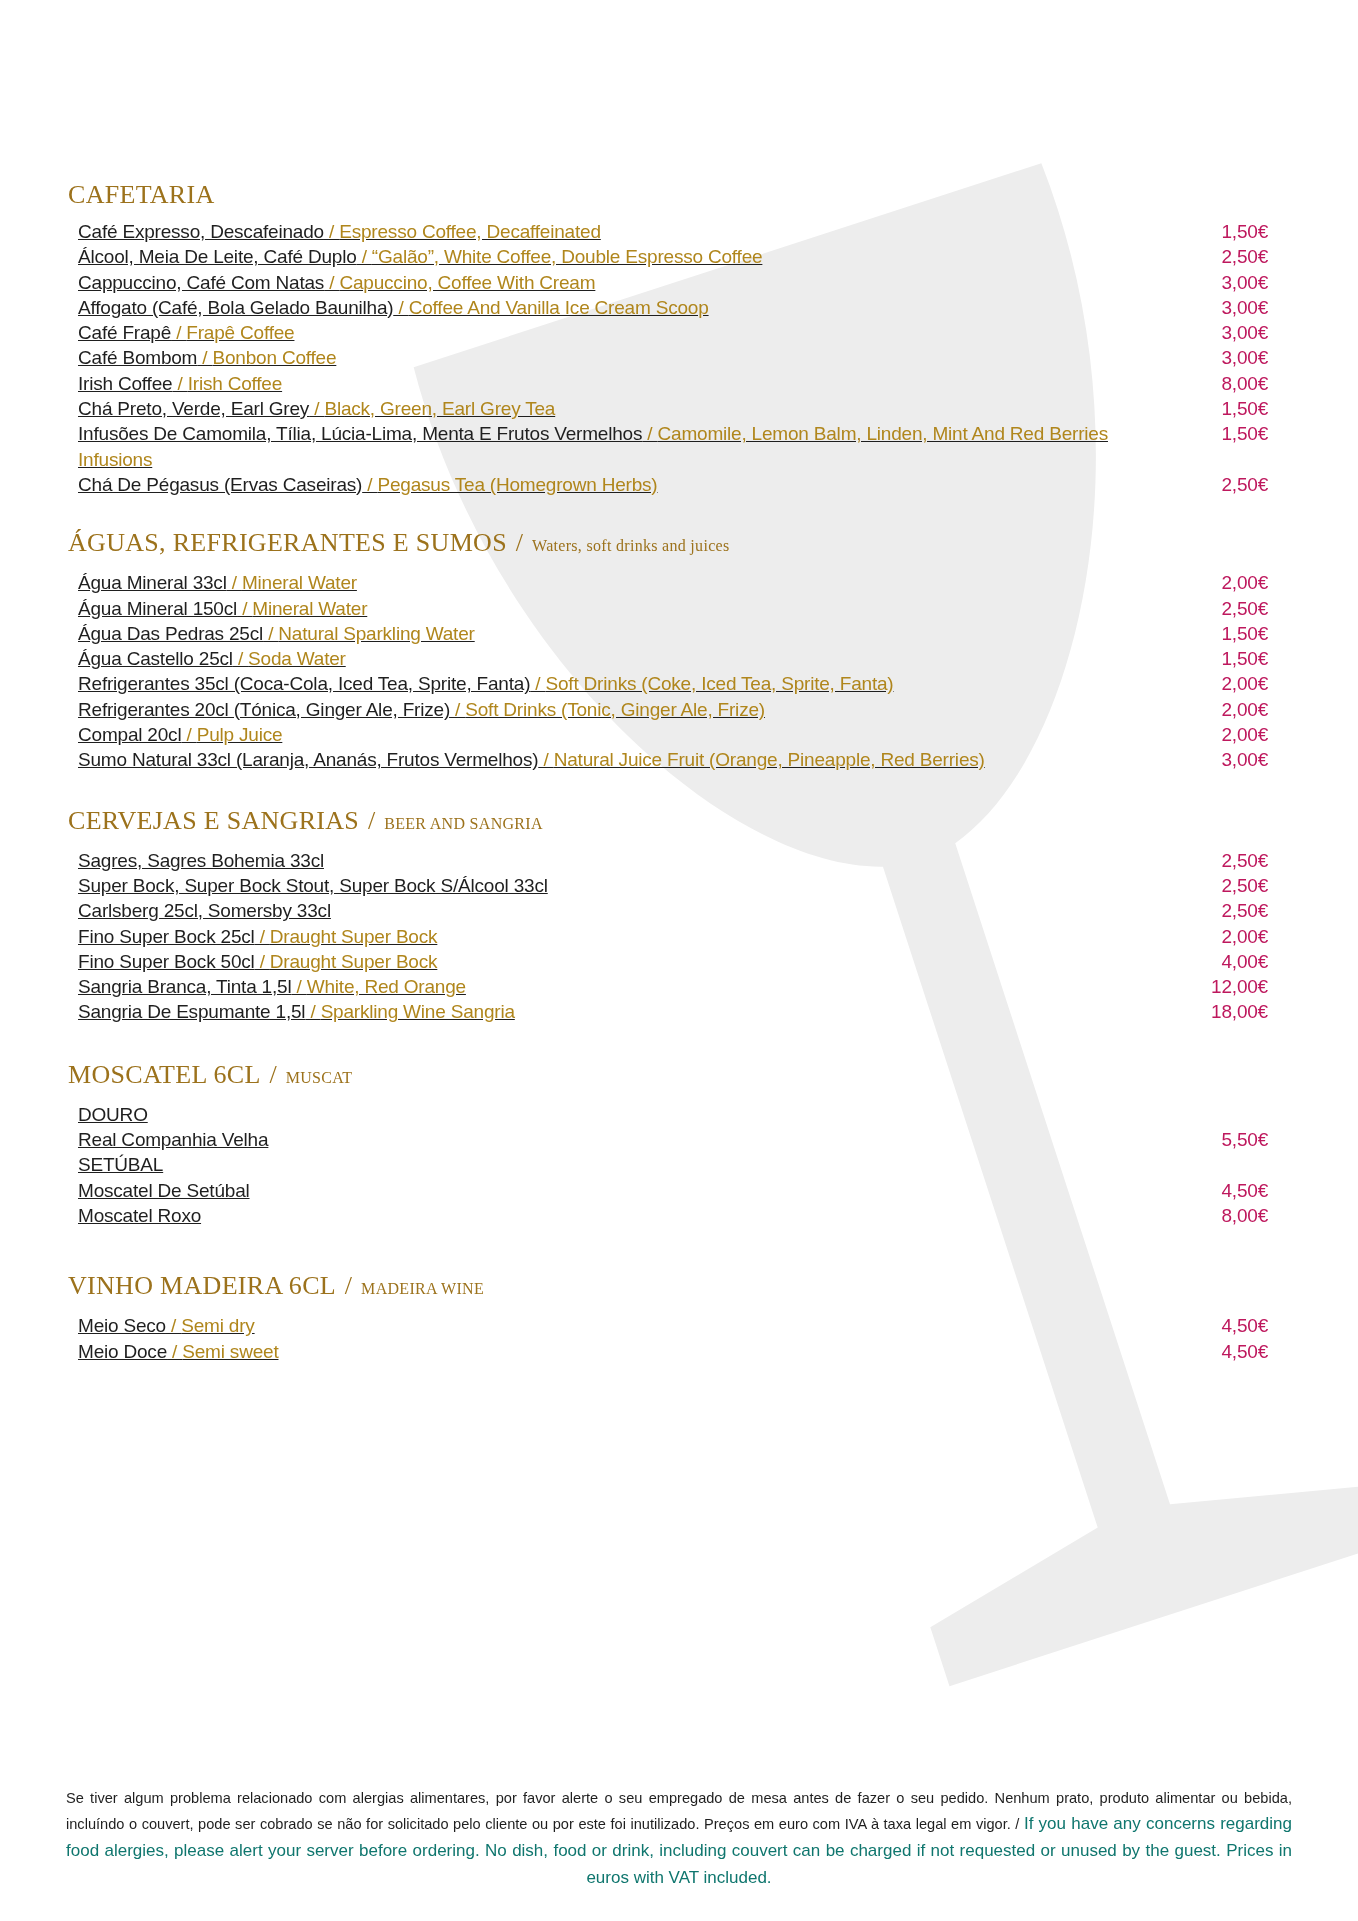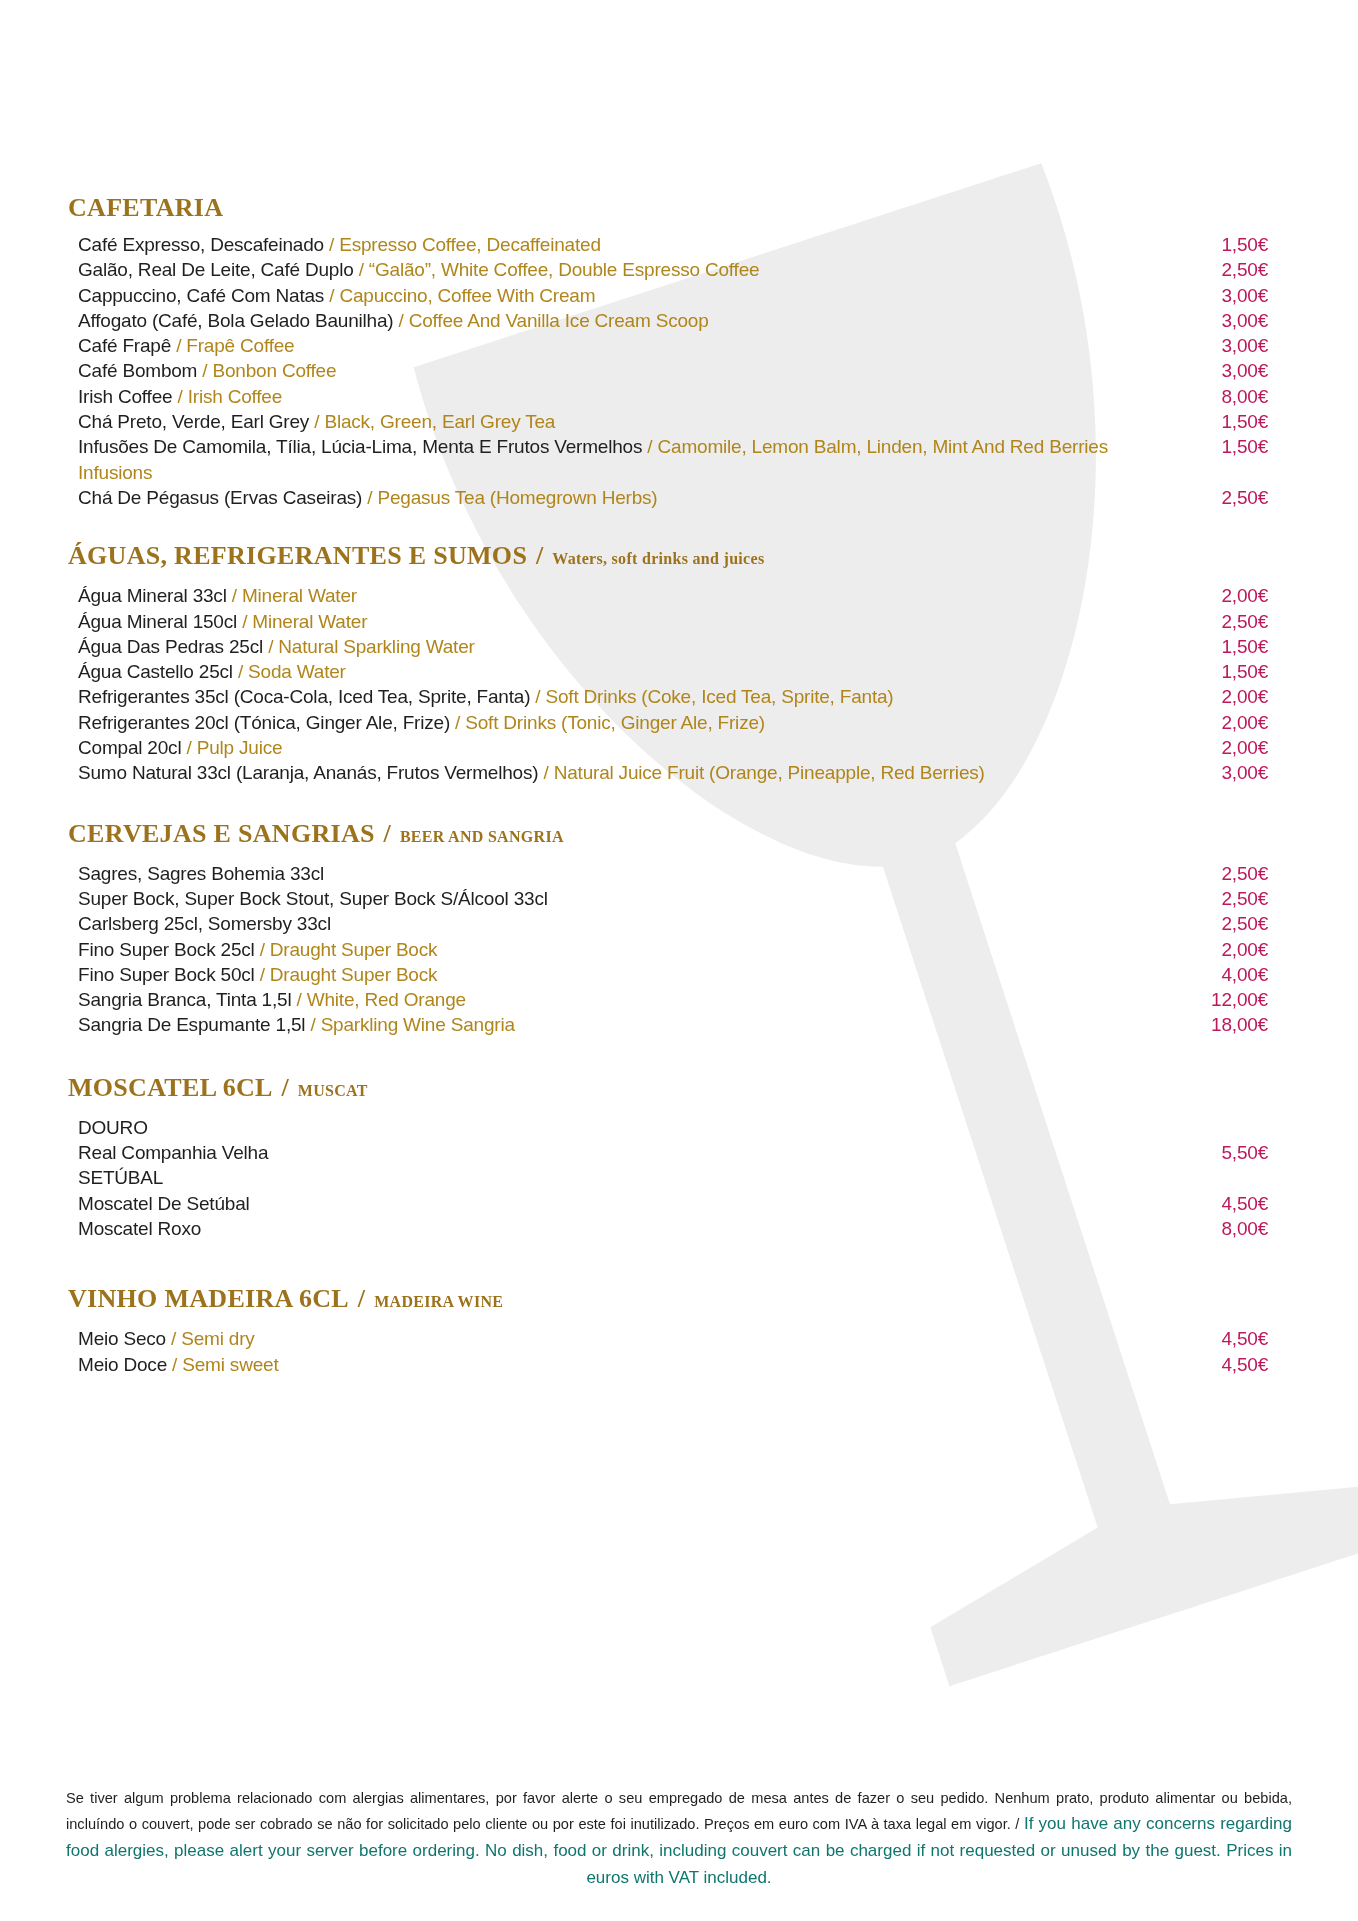--- a/index.html
+++ b/index.html
@@ -24,39 +24,39 @@
     top: 176px;
     z-index: 1;
   }
   section { display: block; }
   section + section { margin-top: 30px; }
   section.s-gap-30 { margin-top: 30px; }
   section.s-gap-32 { margin-top: 32px; }
   section.s-gap-34 { margin-top: 34px; }
   section.s-gap-42 { margin-top: 42px; }
   h2 {
-    margin: 16px 0 8px 0;
+    margin: 3px 0 8px 0;
     font-family: "Liberation Serif", serif;
-    font-weight: 700;
+    font-weight: 400;
     color: #9c721c;
     font-size: 26px;
     line-height: 32px;
     letter-spacing: 0.3px;
   }
   h2 .t-sep { font-size: 26px; padding: 0 2px; }
   h2 .t-en { font-size: 16px; }
   .items { margin-left: 10px; }
   .item {
     display: flex;
     align-items: flex-start;
     font-size: 19px;
     line-height: 25.3px;
     letter-spacing: -0.2px;
   }
-  .item-text { flex: 1 1 auto; padding-right: 50px; }
+  .item-text { flex: 1 1 auto; padding-right: 50px; text-decoration: underline; }
   .gold { color: #b0861c; }
   .item-price {
     flex: 0 0 80px;
     text-align: right;
     color: #be185d;
     white-space: nowrap;
   }
   .footer {
     position: absolute;
     left: 66px; right: 66px;
@@ -88,21 +88,21 @@
 
 <main class="content">
     <section>
       <h2><span class="t-pt">CAFETARIA</span></h2>
       <div class="items">
         <div class="item">
           <div class="item-text"><span class="pt">Café Expresso, Descafeinado</span><span class="gold"> / </span><span class="gold">Espresso Coffee, Decaffeinated</span></div>
           <div class="item-price">1,50€</div>
         </div>
         <div class="item">
-          <div class="item-text"><span class="pt">Galão, Real De Leite, Café Duplo</span><span class="gold"> / </span><span class="gold">“Galão”, White Coffee, Double Espresso Coffee</span></div>
+          <div class="item-text"><span class="pt">Álcool, Meia De Leite, Café Duplo</span><span class="gold"> / </span><span class="gold">“Galão”, White Coffee, Double Espresso Coffee</span></div>
           <div class="item-price">2,50€</div>
         </div>
         <div class="item">
           <div class="item-text"><span class="pt">Cappuccino, Café Com Natas</span><span class="gold"> / </span><span class="gold">Capuccino, Coffee With Cream</span></div>
           <div class="item-price">3,00€</div>
         </div>
         <div class="item">
           <div class="item-text"><span class="pt">Affogato (Café, Bola Gelado Baunilha)</span><span class="gold"> / </span><span class="gold">Coffee And Vanilla Ice Cream Scoop</span></div>
           <div class="item-price">3,00€</div>
         </div>

